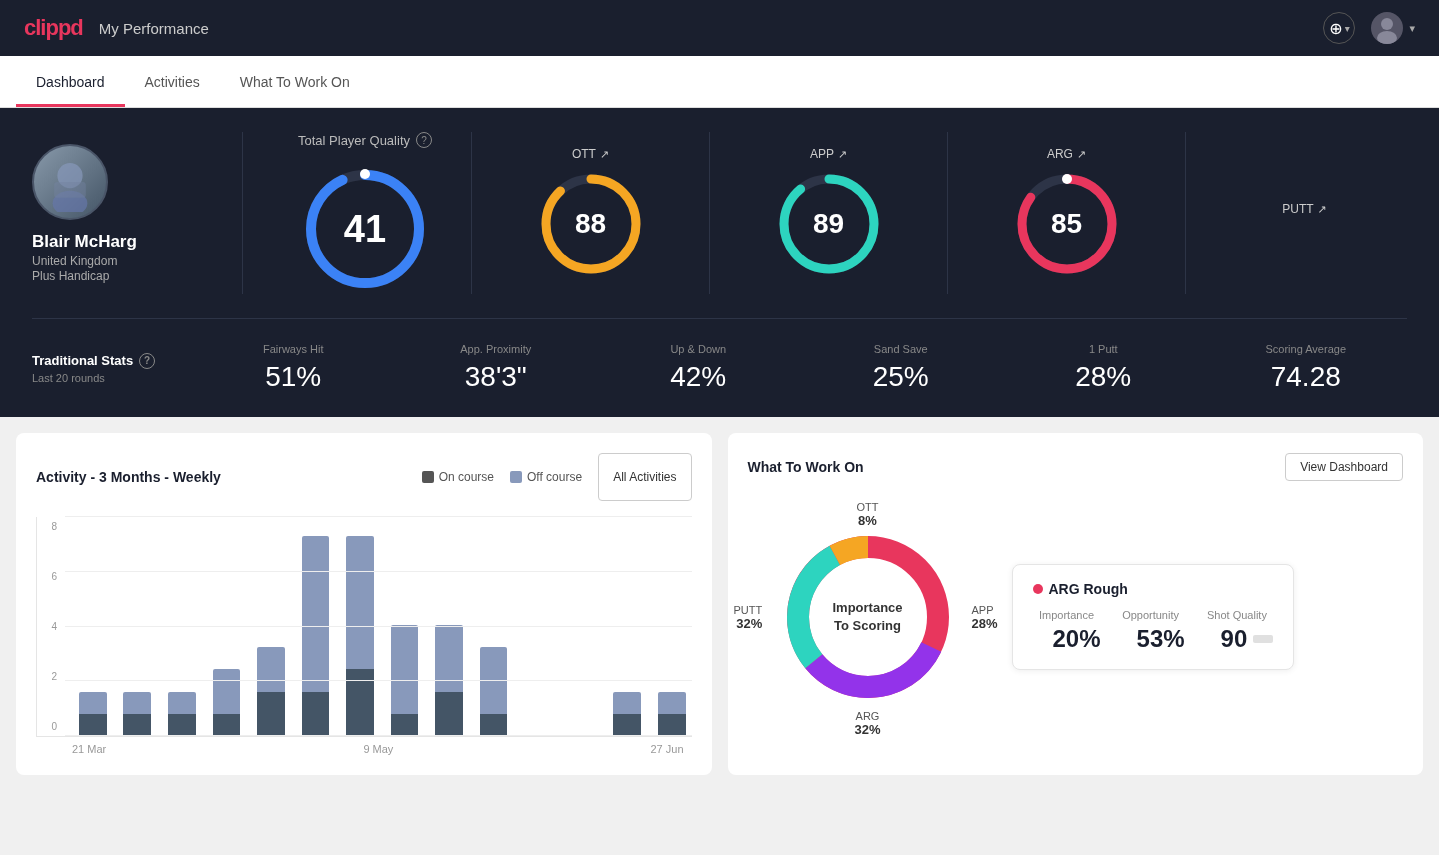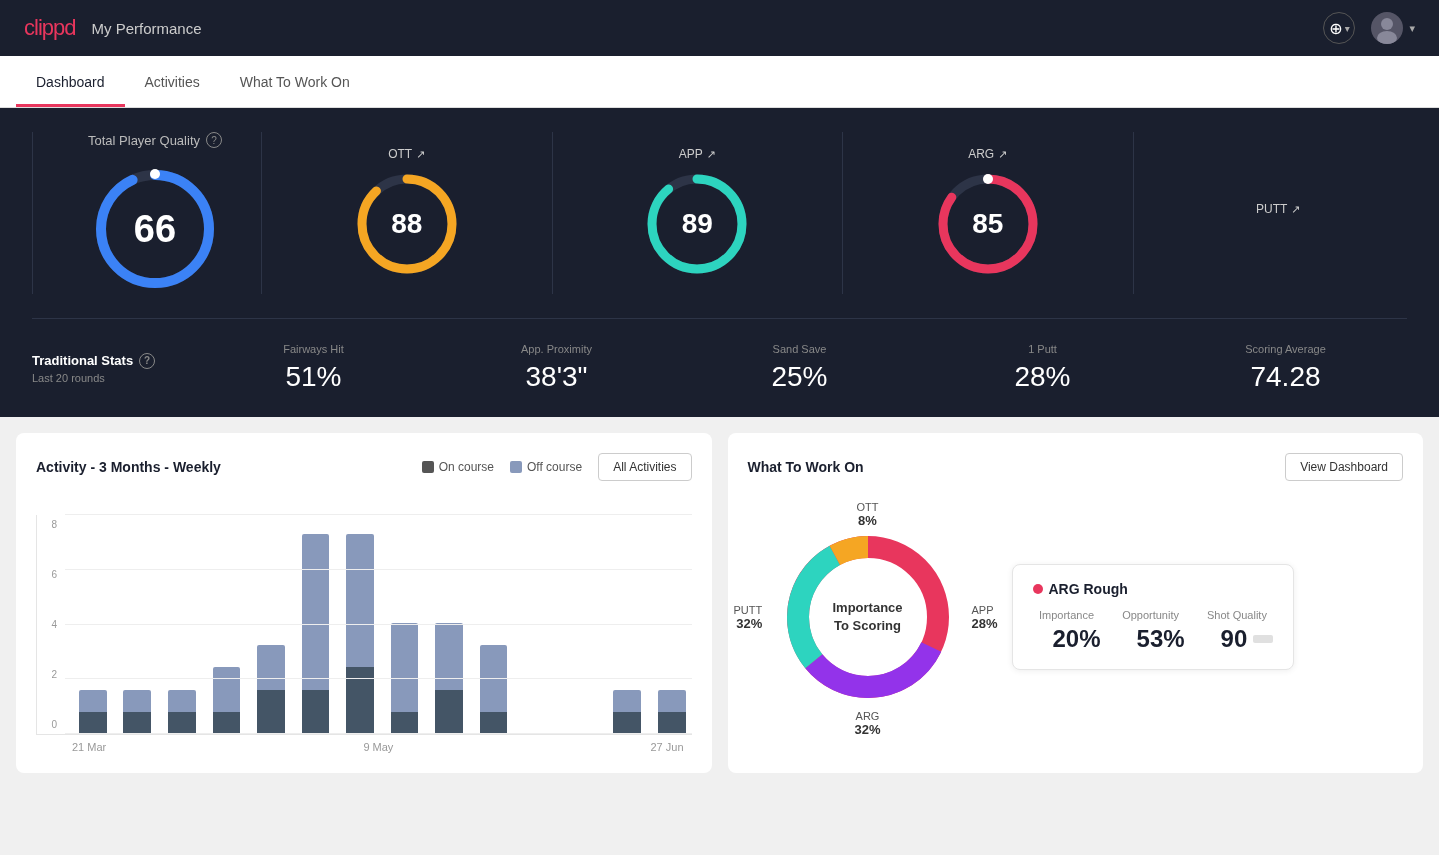--- a/index.html
+++ b/index.html
@@ -8,21 +8,21 @@
     
     .header {
       background: #1a1f2e;
       display: flex;
       align-items: center;
       justify-content: space-between;
       padding: 0 24px;
       height: 56px;
     }
     .header-left { display: flex; align-items: center; gap: 16px; }
-    .logo { color: #e8365d; font-size: 22px; font-weight: normal; letter-spacing: -1px; }
+    .logo { color: #e8365d; font-size: 22px; font-weight: bold; letter-spacing: -1px; }
     .header-title { color: #ccc; font-size: 15px; }
     .header-right { display: flex; align-items: center; gap: 16px; }
     .header-btn {
       background: none; border: 1.5px solid #555; border-radius: 50%; width: 32px; height: 32px;
       color: #fff; font-size: 18px; cursor: pointer; display: flex; align-items: center; justify-content: center;
     }
     .avatar-wrap { display: flex; align-items: center; gap: 6px; cursor: pointer; }
     .avatar-circle {
       width: 32px; height: 32px; border-radius: 50%; background: #556; overflow: hidden;
       display: flex; align-items: center; justify-content: center; font-size: 13px; color: #aaa;
@@ -127,28 +127,28 @@
     }
 
     
     .activity-card {
       background: #fff;
       border-radius: 8px;
       padding: 20px;
       flex: 1;
       min-width: 0;
     }
-    .card-header { display: flex; align-items: center; justify-content: space-between; margin-bottom: 34px; }
+    .card-header { display: flex; align-items: center; justify-content: space-between; margin-bottom: 16px; }
     .card-title { font-size: 14px; font-weight: 600; color: #1a1f2e; }
     .legend { display: flex; align-items: center; gap: 16px; }
     .legend-item { display: flex; align-items: center; gap: 5px; font-size: 12px; color: #555; }
     .legend-dot { width: 12px; height: 12px; border-radius: 2px; }
     .all-activities-btn {
       border: 1.5px solid #ccc; background: #fff; border-radius: 4px;
-      padding: 6px 14px; font-size: 12px; cursor: pointer; color: #333;
+      padding: 16px 14px; font-size: 12px; cursor: pointer; color: #333;
     }
 
     
     .chart-area {
       position: relative;
       height: 220px;
       display: flex;
       align-items: flex-end;
       gap: 6px;
       border-left: 1px solid #e5e5e5;
@@ -237,35 +237,47 @@
 
 <div class="tabs">
   <div class="tab active" style="color:#1a1f2e;">Dashboard</div>
   <div class="tab">Activities</div>
   <div class="tab">What To Work On</div>
 </div>
 
 <div class="stats-banner">
   <div class="stats-top">
 
+    <div class="player-info">
+      <div class="player-avatar">
+        <svg viewBox="0 0 76 76" fill="none">
+          <circle cx="38" cy="30" r="16" fill="#8899bb"></circle>
+          <ellipse cx="38" cy="65" rx="22" ry="16" fill="#6677aa"></ellipse>
+          <rect x="18" y="38" width="40" height="20" rx="4" fill="#7788aa" opacity="0.5"></rect>
+        </svg>
+      </div>
+      <div class="player-name">Blair McHarg</div>
+      <div class="player-country">United Kingdom</div>
+      <div class="player-handicap">Plus Handicap</div>
+    </div>
 
     <div class="quality-section">
 
       <div class="tpq-wrap">
         <div class="tpq-title">
           <span>Total Player Quality</span>
           <span class="info-icon">?</span>
         </div>
         <div class="tpq-ring">
           <svg viewBox="0 0 130 130" width="130" height="130">
             <circle cx="65" cy="65" r="54" fill="none" stroke="#2d3447" stroke-width="10"></circle>
             <circle cx="65" cy="65" r="54" fill="none" stroke="#3b82f6" stroke-width="10" stroke-dasharray="339.3" stroke-dashoffset="23.7" stroke-linecap="round" transform="rotate(-90 65 65)"></circle>
             <circle cx="65" cy="10" r="5" fill="#fff"></circle>
           </svg>
-          <div class="tpq-value">66</div>
+          <div class="tpq-value">41</div>
         </div>
       </div>
 
       <div class="divider-v"></div>
 
       <div class="circle-item">
         <div class="circle-label">
           <span>OTT</span>
           <span class="arrow">↗</span>
         </div>
@@ -331,20 +343,24 @@
       <div class="trad-sub">Last 20 rounds</div>
     </div>
     <div class="stat-items">
       <div class="stat-item">
         <div class="stat-item-label">Fairways Hit</div>
         <div class="stat-item-value">51%</div>
       </div>
       <div class="stat-item">
         <div class="stat-item-label">App. Proximity</div>
         <div class="stat-item-value">38'3"</div>
+      </div>
+      <div class="stat-item">
+        <div class="stat-item-label">Up &amp; Down</div>
+        <div class="stat-item-value">42%</div>
       </div>
       <div class="stat-item">
         <div class="stat-item-label">Sand Save</div>
         <div class="stat-item-value">25%</div>
       </div>
       <div class="stat-item">
         <div class="stat-item-label">1 Putt</div>
         <div class="stat-item-value">28%</div>
       </div>
       <div class="stat-item">

